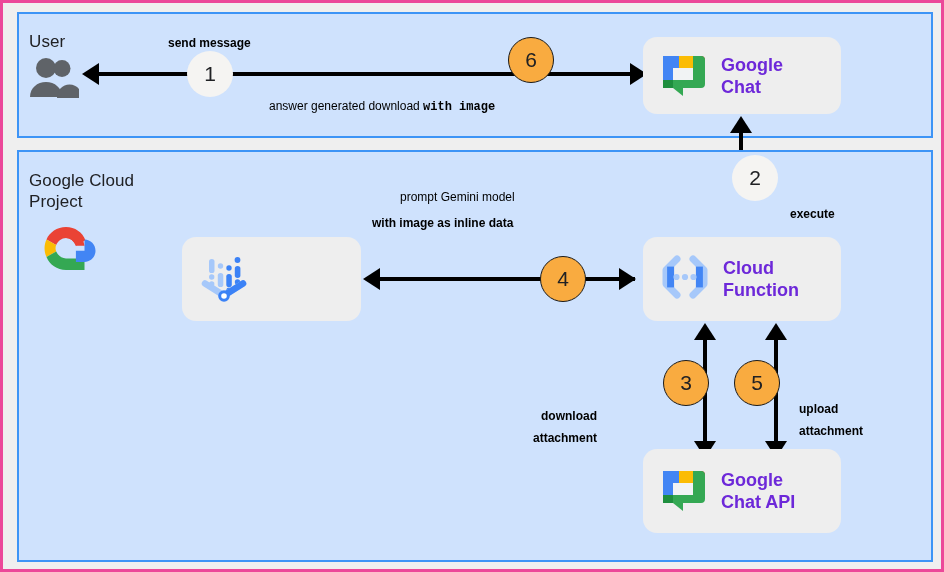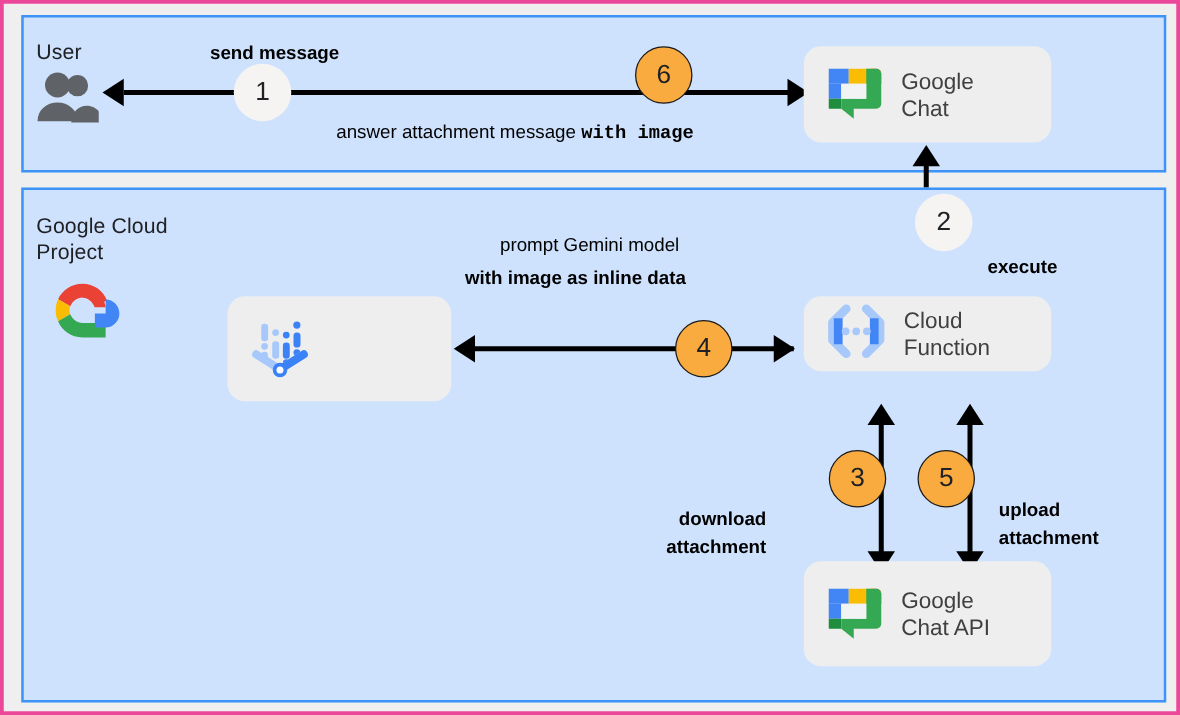--- a/index.html
+++ b/index.html
@@ -41,22 +41,22 @@
     box-sizing:border-box;
     background:#eeeeee;
     border-radius:14px;
     display:flex;
     align-items:center;
     gap:10px;
     padding:0 14px;
   }
   .node-label{
     font-size:18px;
-    font-weight:normal;
-    color:#404040;
+    font-weight:bold;
+    color:#6d28d9;
     line-height:22px;
     white-space:pre-line;
   }
   .node-icon{flex:0 0 auto;display:block;}
 
   
   .line{position:absolute;background:#000;}
   .hline{height:4px;}
   .vline{width:4px;}
   .arrow{position:absolute;width:0;height:0;}
@@ -74,21 +74,21 @@
     font-size:21px;
     color:#202124;
     box-sizing:border-box;
   }
   .badge.plain { background:#f5f4f2; }
   .badge.amber { background:#f9ab40; border:1.5px solid #1a1a1a; }
 
   
   .caption{
     position:absolute;
-    font-size:15px;
+    font-size:12px;
     color:#000;
     line-height:22px;
     white-space:nowrap;
   }
   .caption b{font-weight:bold;font-family:Liberation Mono, monospace;}
   .caption.reg{font-weight:normal;}
   .caption.bold{font-weight:bold;}
   .caption.two{white-space:pre-line;text-align:center;margin-top:40px;}
 </style>
 </head>
@@ -104,21 +104,21 @@
     <svg width="52" height="42" viewBox="0 0 52 42">
       <circle cx="19" cy="11" r="10" fill="#5f6368"></circle>
       <path d="M3 40c0-9 7.2-15 16-15s16 6 16 15z" fill="#5f6368"></path>
       <circle cx="35" cy="11.5" r="8.5" fill="#5f6368"></circle>
       <path d="M30 41c0-8 5.5-13.5 12.5-13.5S55 33 55 41z" fill="#5f6368"></path>
     </svg>
   </span>
 
   <div class="caption bold" style="left:165px;top:29px;">send message</div>
 
-  <div class="caption" style="left:266px;top:92px;"><span>answer attachment message </span><b>with image</b></div>
+  <div class="caption" style="left:266px;top:92px;"><span>answer generated download </span><b>with image</b></div>
 
   <div class="line hline" style="left:96px;top:69px;width:548px;"></div>
   <div class="arrow arrow-left" style="left:79px;top:60px;"></div>
   <div class="arrow arrow-right" style="left:627px;top:60px;"></div>
 
   <div class="badge plain" style="left:184px;top:48px;">1</div>
 
   <div class="badge amber" style="left:505px;top:34px;">6</div>
 
   <div class="node" style="left:640px;top:34px;width:198px;height:77px;">
@@ -189,21 +189,21 @@
 
   <div class="line hline" style="left:377px;top:274px;width:255px;"></div>
   <div class="arrow arrow-left" style="left:360px;top:265px;"></div>
   <div class="arrow arrow-right" style="left:616px;top:265px;"></div>
 
   <div class="badge amber" style="left:537px;top:253px;">4</div>
 
   <div class="badge plain" style="left:729px;top:152px;">2</div>
   <div class="caption bold" style="left:787px;top:164px;margin-top:36px;">execute</div>
 
-  <div class="node" style="left:640px;top:234px;width:198px;height:60px;">
+  <div class="node" style="left:640px;top:234px;width:198px;height:84px;">
     <span class="node-icon">
       <svg width="56" height="56" viewBox="0 0 56 56">
         <path d="M20 10 L9 21 v14 L20 46" fill="none" stroke="#a6c8fa" stroke-width="7" stroke-linejoin="round" stroke-linecap="round"></path>
         <path d="M13.6 17.6 L13.6 38.4" stroke="#4285f4" stroke-width="7" stroke-linecap="butt"></path>
         <path d="M36 10 L47 21 v14 L36 46" fill="none" stroke="#a6c8fa" stroke-width="7" stroke-linejoin="round" stroke-linecap="round"></path>
         <path d="M42.4 17.6 L42.4 38.4" stroke="#4285f4" stroke-width="7" stroke-linecap="butt"></path>
         <circle cx="19.5" cy="28" r="3.1" fill="#a6c8fa"></circle>
         <circle cx="28" cy="28" r="3.1" fill="#a6c8fa"></circle>
         <circle cx="36.5" cy="28" r="3.1" fill="#a6c8fa"></circle>
       </svg>

